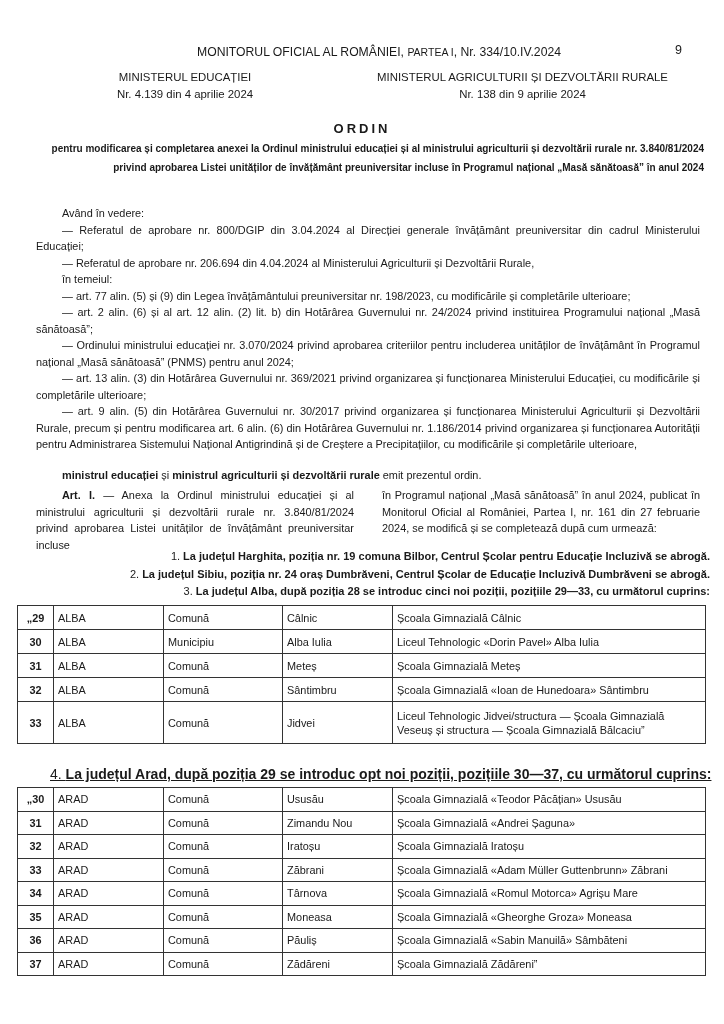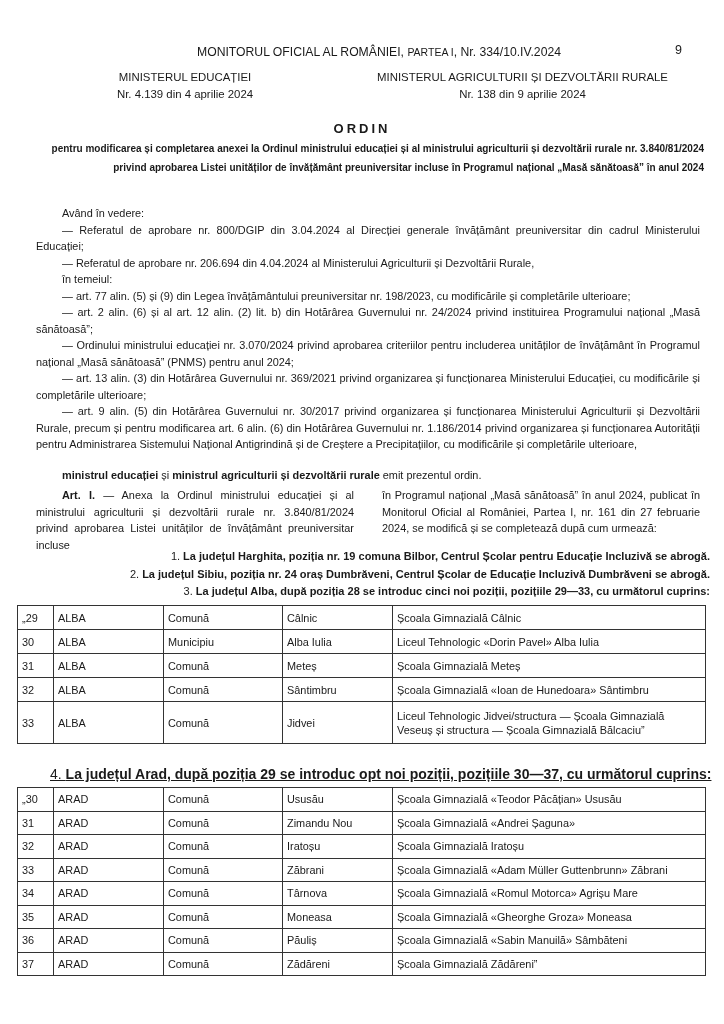--- a/index.html
+++ b/index.html
@@ -23,21 +23,21 @@
   .cols .col { width: 318px; text-align: justify; }
   .cols .col p { margin: 0; text-indent: 26px; }
   .items { top: 548px; left: 50px; width: 660px; font-size: 11px; line-height: 17.5px; }
   .items p { margin: 0; white-space: nowrap; text-align: right; }
   .item4 { top: 766px; left: 50px; font-size: 14px; white-space: nowrap; text-decoration: underline; }
   table.doc {
     position: absolute; left: 17px; width: 688px; border-collapse: collapse;
     font-size: 10.9px; table-layout: fixed;
   }
   table.doc td { border: 1.2px solid #333; padding: 0 4px; vertical-align: middle; }
-  table.doc td.num { text-align: left; }
+  table.doc td.num { text-align: center; font-weight: bold; }
   .t1 { top: 605px; }
   .t2 { top: 787px; padding-left: 40px; }
   .t1 tr { height: 24px; }
   .t1 tr.tall { height: 42px; }
   .t2 tr { height: 23.5px; }
   td.wrap { line-height: 14px; }
 </style>
 </head>
 <body>
 

